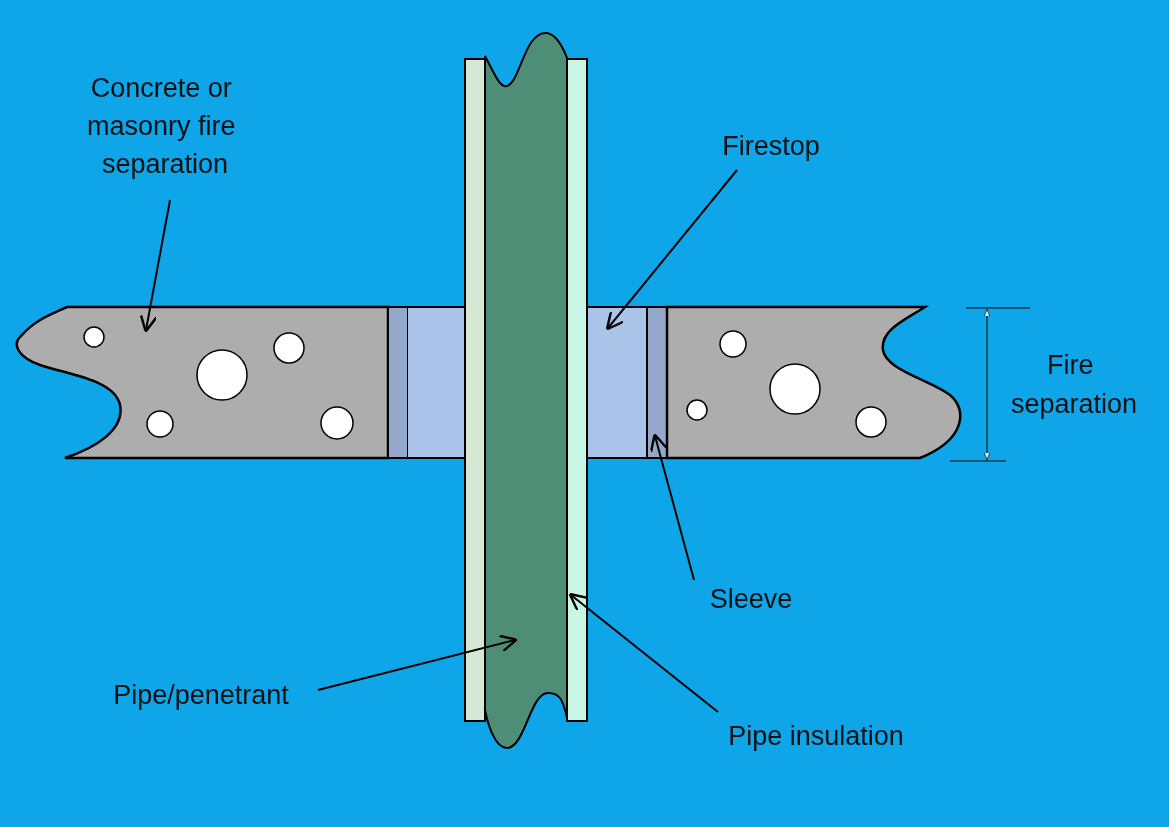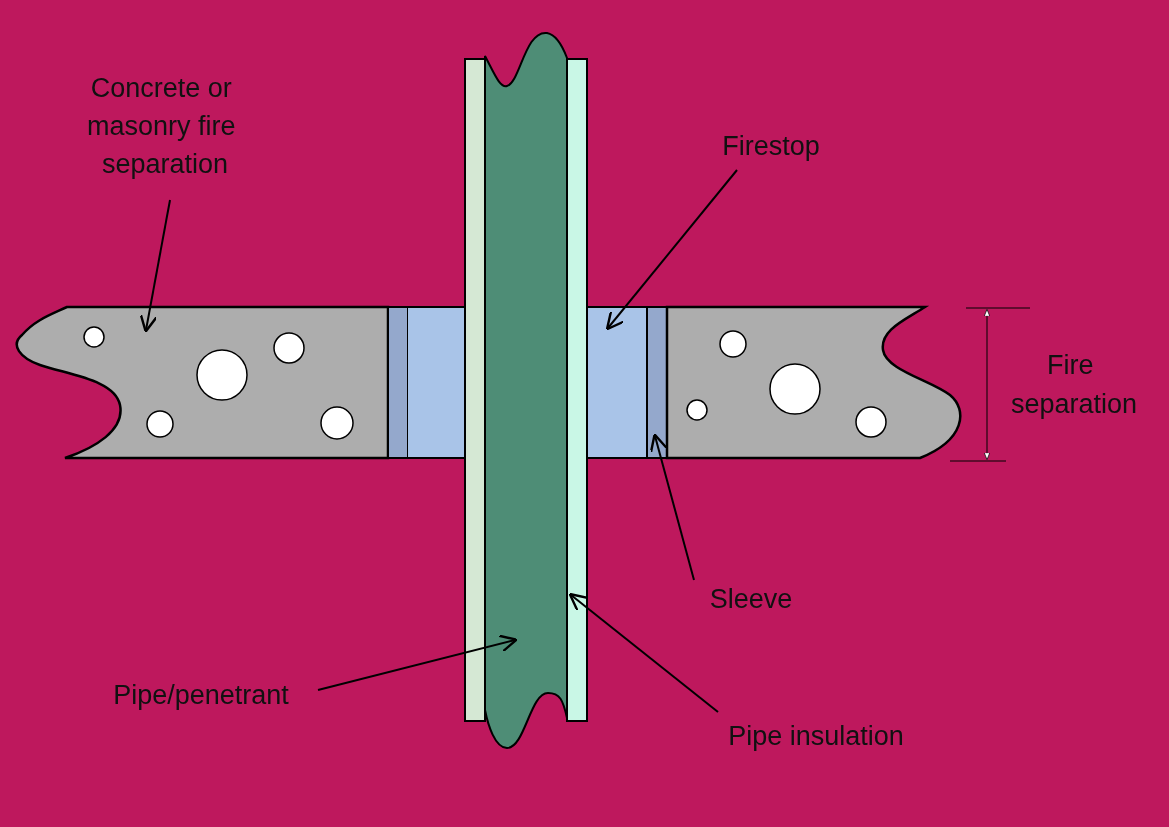--- a/index.html
+++ b/index.html
@@ -1,16 +1,16 @@
 <!DOCTYPE html>
 <html><head>
 <meta charset="utf-8">
 <style>
   html, body { margin: 0; padding: 0; background: #ffffff; }
-  #canvas { position: relative; width: 1169px; height: 827px; overflow: hidden; background: #be185d; }
+  #canvas { position: relative; width: 1169px; height: 827px; overflow: hidden; background: #0ea5e9; }
   svg { position: absolute; left: 0; top: 0; }
   .lbl { font-family: "Liberation Sans", sans-serif; font-size: 27px; fill: #111111; }
   .ln { stroke: #000; stroke-width: 2; fill: none; }
   .thin { stroke: #000; stroke-width: 1; fill: none; }
 </style>
 </head>
 <body>
 
 <div id="canvas">
 <svg width="1169" height="827" viewBox="0 0 1169 827">

